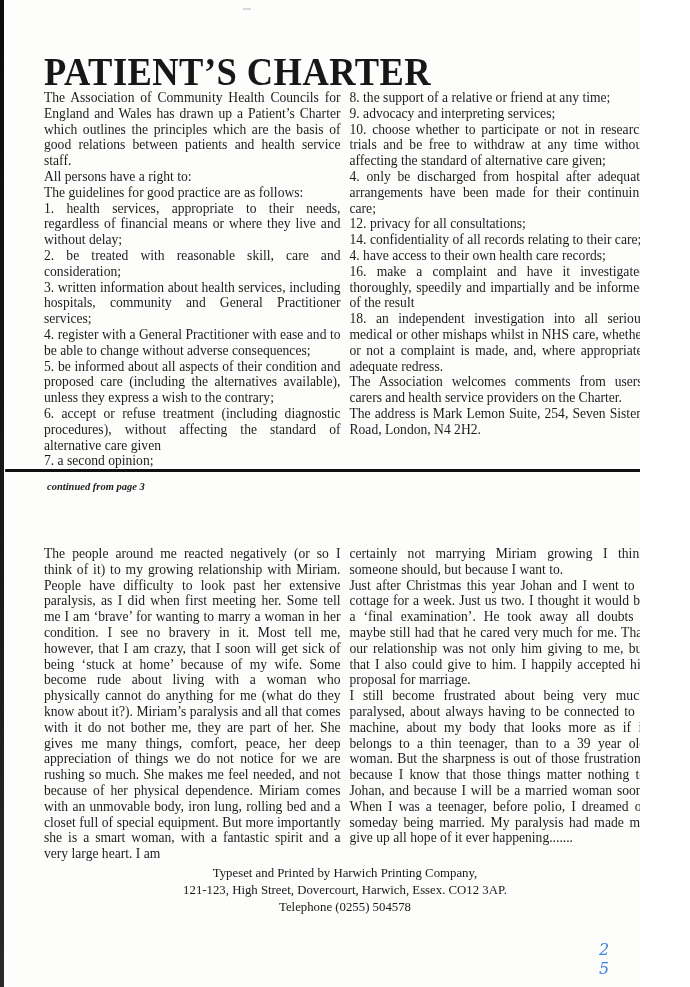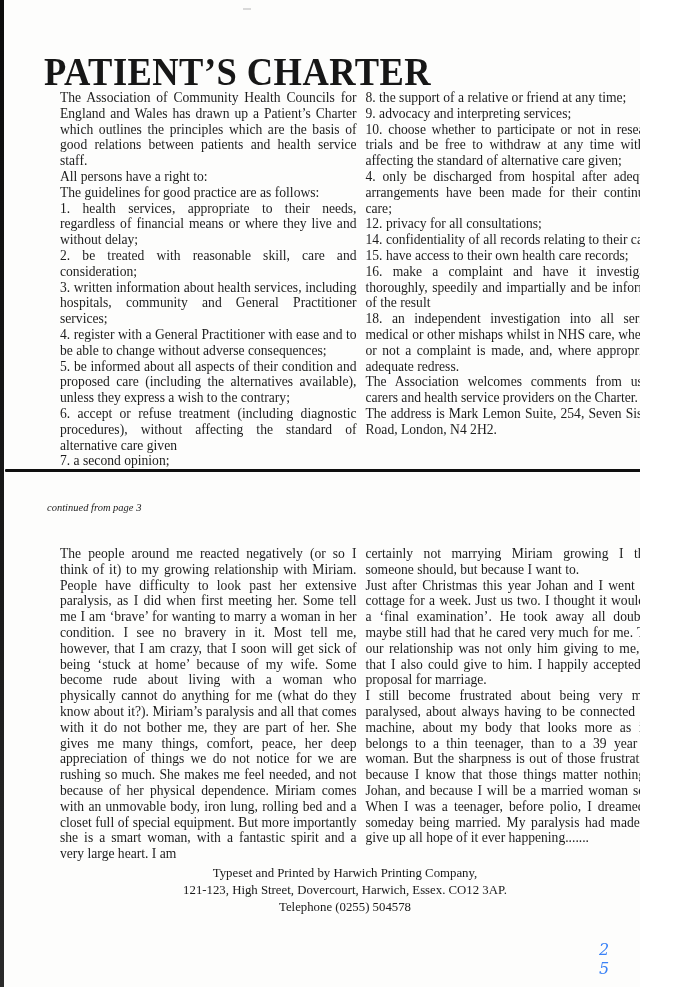--- a/index.html
+++ b/index.html
@@ -19,38 +19,38 @@
     position:absolute; left:243px; top:8px; width:8px; height:2px;
     background:#d9d9d9;
   }
   .title {
     position:absolute; left:44px; top:20px;
     font-size:41px; font-weight:bold; letter-spacing:0.5px;
     transform:scaleX(0.89); transform-origin:left top;
     white-space:nowrap; color:#171717;
   }
   .cols {
-    position:absolute; left:60px; width:607px;
+    position:absolute; left:44px; width:607px;
     display:flex; gap:9px;
   }
   .top-cols { top:90px; }
   .bottom-cols { top:546px; }
   .col { width:296.5px; }
   .col p {
     margin:0; text-align:justify;
     font-size:13.6px; line-height:15.8px;
     color:#1c1c1c;
   }
   .rule {
     position:absolute; left:5px; top:469px; width:659px; height:3px;
     background:#0f0f0f; border-radius:1px;
   }
   .continued {
-    position:absolute; left:47px; top:502px;
-    font-size:10.5px; font-weight:normal; font-style:italic;
+    position:absolute; left:47px; top:481px;
+    font-size:10.5px; font-weight:bold; font-style:italic;
     color:#222;
   }
   .footer {
     position:absolute; left:0; top:865px; width:690px;
     text-align:center; font-weight:normal;
     font-size:12.8px; line-height:17.2px; color:#181818;
   }
   .footer div { margin:0; }
   .handwritten {
     position:absolute; left:599px; top:940px;
@@ -83,21 +83,21 @@
       <p>6. accept or refuse treatment (including diagnostic procedures), without affecting the standard of alternative care given</p>
       <p>7. a second opinion;</p>
     </div>
     <div class="col">
       <p>8. the support of a relative or friend at any time;</p>
       <p>9. advocacy and interpreting services;</p>
       <p>10. choose whether to participate or not in research trials and be free to withdraw at any time without affecting the standard of alternative care given;</p>
       <p>4. only be discharged from hospital after adequate arrangements have been made for their continuing care;</p>
       <p>12. privacy for all consultations;</p>
       <p>14. confidentiality of all records relating to their care;</p>
-      <p>15. have access to their own health care records;</p>
+      <p>4. have access to their own health care records;</p>
       <p>16. make a complaint and have it investigated thoroughly, speedily and impartially and be informed of the result</p>
       <p>18. an independent investigation into all serious medical or other mishaps whilst in NHS care, whether or not a complaint is made, and, where appropriate, adequate redress.</p>
       <p>The Association welcomes comments from users, carers and health service providers on the Charter.</p>
       <p>The address is Mark Lemon Suite, 254, Seven Sisters Road, London, N4 2H2.</p>
     </div>
   </div>
 
   <div class="rule"></div>
 
   <div class="continued">continued from page 3</div>

